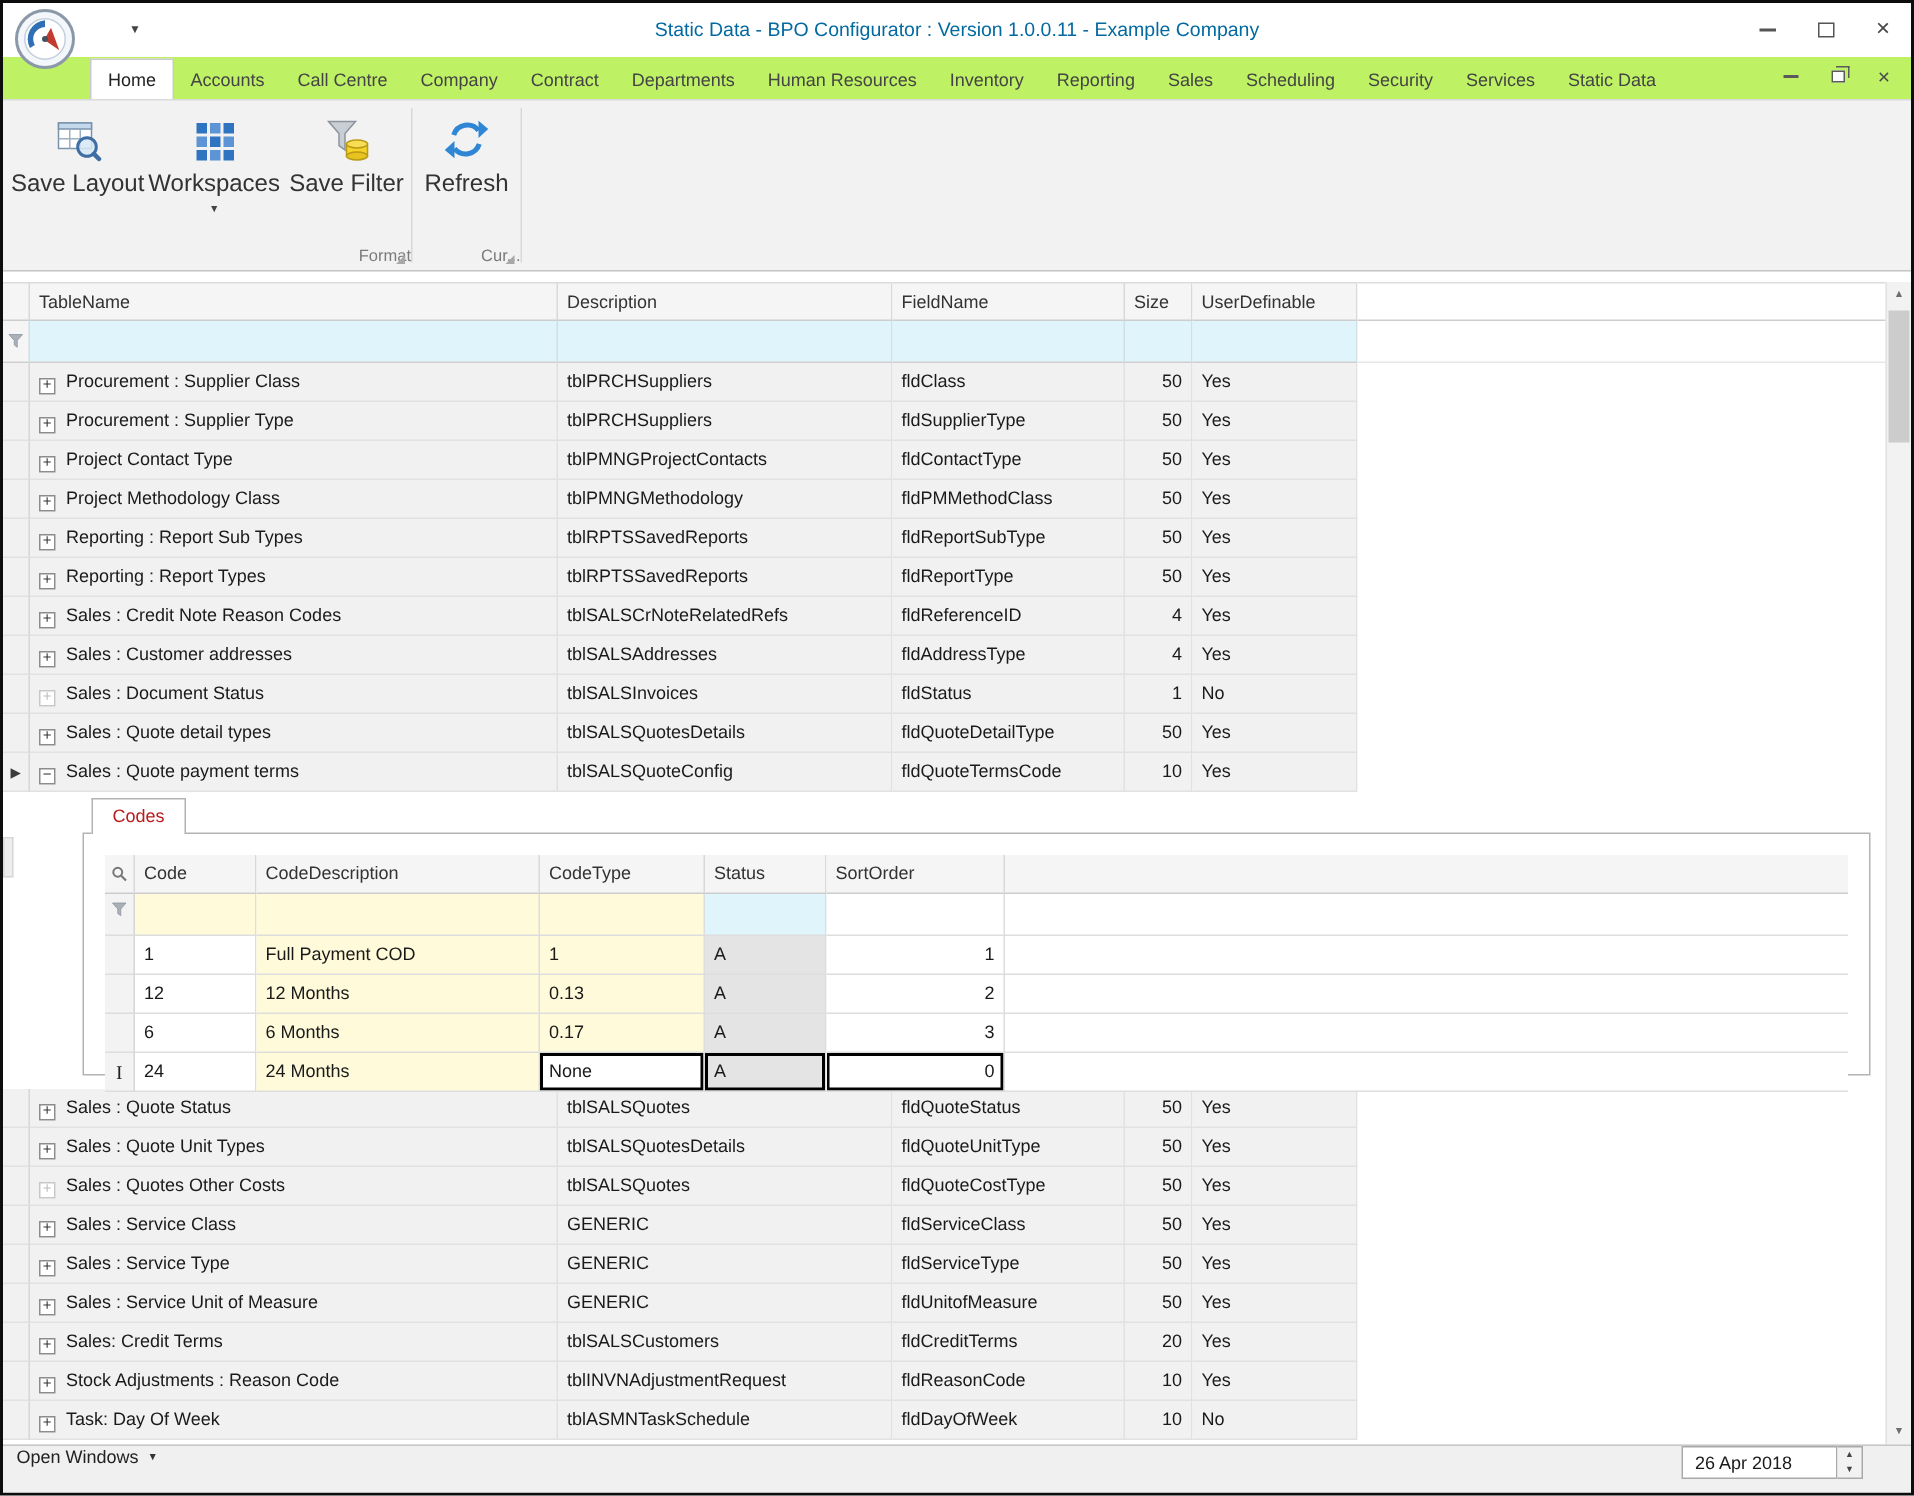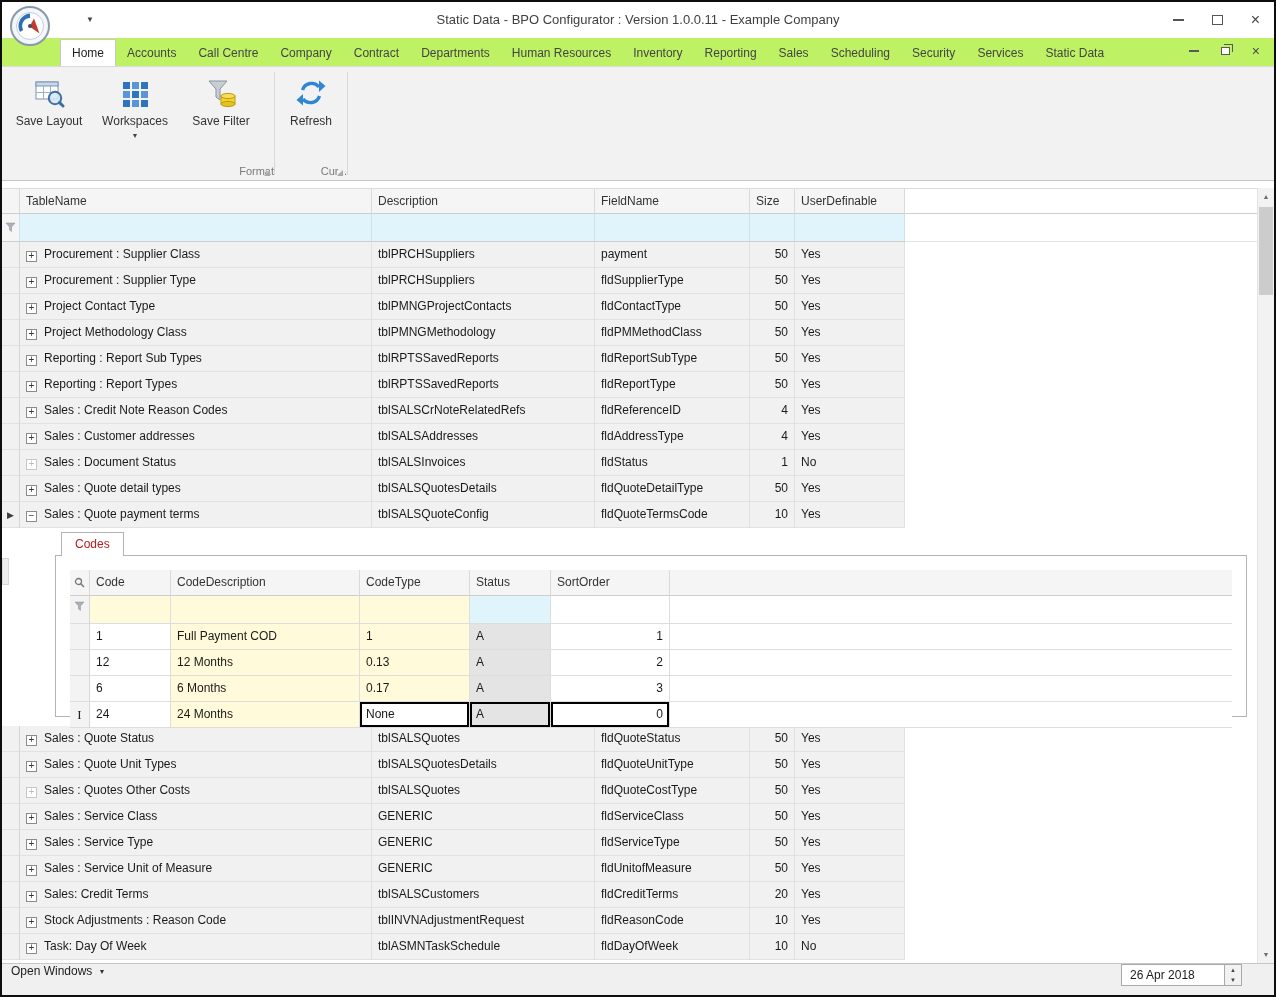--- a/index.html
+++ b/index.html
@@ -7,42 +7,42 @@
     --edit_border:#000000; --accent_blue:#2e86d4;
   }
   *{box-sizing:border-box; margin:0; padding:0;}
   html,body{width:1276px;height:997px;}
   body{
     position:relative; border:2px solid #0d0d0d; background:#fff; overflow:hidden;
     font-family:"Liberation Sans",sans-serif; font-size:12px; color:#1a1a1a;
   }
   
   .titlebar{position:absolute;left:0;top:0;right:0;height:36px;background:#fff;}
-  .title{position:absolute;left:0;right:0;top:0;height:36px;line-height:36px;text-align:center;font-size:13px;color:#404040;}
+  .title{position:absolute;left:0;right:0;top:0;height:36px;line-height:36px;text-align:center;font-size:13px;color:#0369a1;}
   .qat{position:absolute;left:84px;top:13px;font-size:8px;color:#444;cursor:default;}
   .winctl{position:absolute;right:14px;top:0;height:36px;display:flex;align-items:center;gap:28px;}
   .wmin{width:11px;height:2px;background:#555;}
   .wmax{width:11px;height:10px;border:1px solid #555;background:#fff;}
   .wclose{font-size:16px;color:#444;line-height:1;}
   .logo{position:absolute;left:7px;top:3px;width:42px;height:42px;z-index:6;}
   
   .tabrow{position:absolute;left:0;top:36px;right:0;height:28px;background:#bef264;display:flex;align-items:flex-end;padding-left:58px;}
   .tab{padding:6px 11px 6px 11px;color:#444;white-space:nowrap;cursor:default;}
   .tab.tsel{background:#fff;border:1px solid #c9c9c9;border-bottom:1px solid #f2f2f2;color:#222;margin-bottom:-1px;}
   .mdictl{position:absolute;right:14px;top:42px;display:flex;gap:22px;align-items:center;z-index:5;}
   .mmin{width:10px;height:2px;background:#5a5a5a;}
   .mrest{position:relative;width:9px;height:8px;border:1px solid #5a5a5a;background:#fbfbfb;}
   .mrest::before{content:'';position:absolute;left:2px;top:-4px;width:8px;height:7px;border:1px solid #5a5a5a;border-left:none;border-bottom:none;}
   .mclose{font-size:14px;color:#4a4a4a;line-height:1;}
   
   .ribbon{position:absolute;left:0;top:64px;right:0;height:115px;background:#f2f2f2;border-top:1px solid #dadada;border-bottom:1px solid #c6c6c6;display:flex;}
   .rgroup{position:relative;height:100%;}
   .rbtns{display:flex;gap:8px;padding:7px 4px 0 8px;}
   .rbtn{min-width:78px;display:flex;flex-direction:column;align-items:center;gap:5px;padding:3px 4px;cursor:default;}
-  .rbtn .lbl{font-size:12px;color:#333;white-space:nowrap;}
+  .rbtn .lbl{font-size:16px;color:#333;white-space:nowrap;}
   .ddcaret{font-size:7px;color:#444;margin-top:-1px;}
   .gfooter{position:absolute;left:1px;right:0;bottom:0;height:17px;font-size:11px;color:#7a7a7a;text-align:right;line-height:16px;}
   .glaunch{position:absolute;right:4px;bottom:4px;width:0;height:0;border-left:6px solid transparent;border-bottom:6px solid #a8a8a8;}
   .vsep{width:1px;background:#d8d8d8;margin:5px 0;}
   
   .gridarea{position:absolute;left:0;top:180px;right:0;bottom:32px;background:#fff;padding-top:6px;}
   .gbody{margin-right:17px;}
   .grow{display:grid;grid-template-columns:18px 352px 223px 155px 45px 110px 1fr;height:26px;}
   .cell,.hcell,.fcell{padding:0 6px;line-height:25px;white-space:nowrap;overflow:hidden;}
   .hcell{background:#f5f5f5;border-top:1px solid #dcdcdc;border-bottom:1px solid #cdcdcd;border-right:1px solid #d9d9d9;color:#333;}
@@ -239,21 +239,21 @@
       <div class="fcell"></div>
       <div class="ffill"></div>
     </div>
 
     <div>
 
         <div class="grow">
           <div class="cell ind"><span class="marker"></span></div>
           <div class="cell"><span class="xbox xplus"></span><span>Procurement : Supplier Class</span></div>
           <div class="cell">tblPRCHSuppliers</div>
-          <div class="cell">payment</div>
+          <div class="cell">fldClass</div>
           <div class="cell num">50</div>
           <div class="cell">Yes</div>
           <div class="cell fill"></div>
         </div>
 
         <div class="grow">
           <div class="cell ind"><span class="marker"></span></div>
           <div class="cell"><span class="xbox xplus"></span><span>Procurement : Supplier Type</span></div>
           <div class="cell">tblPRCHSuppliers</div>
           <div class="cell">fldSupplierType</div>

